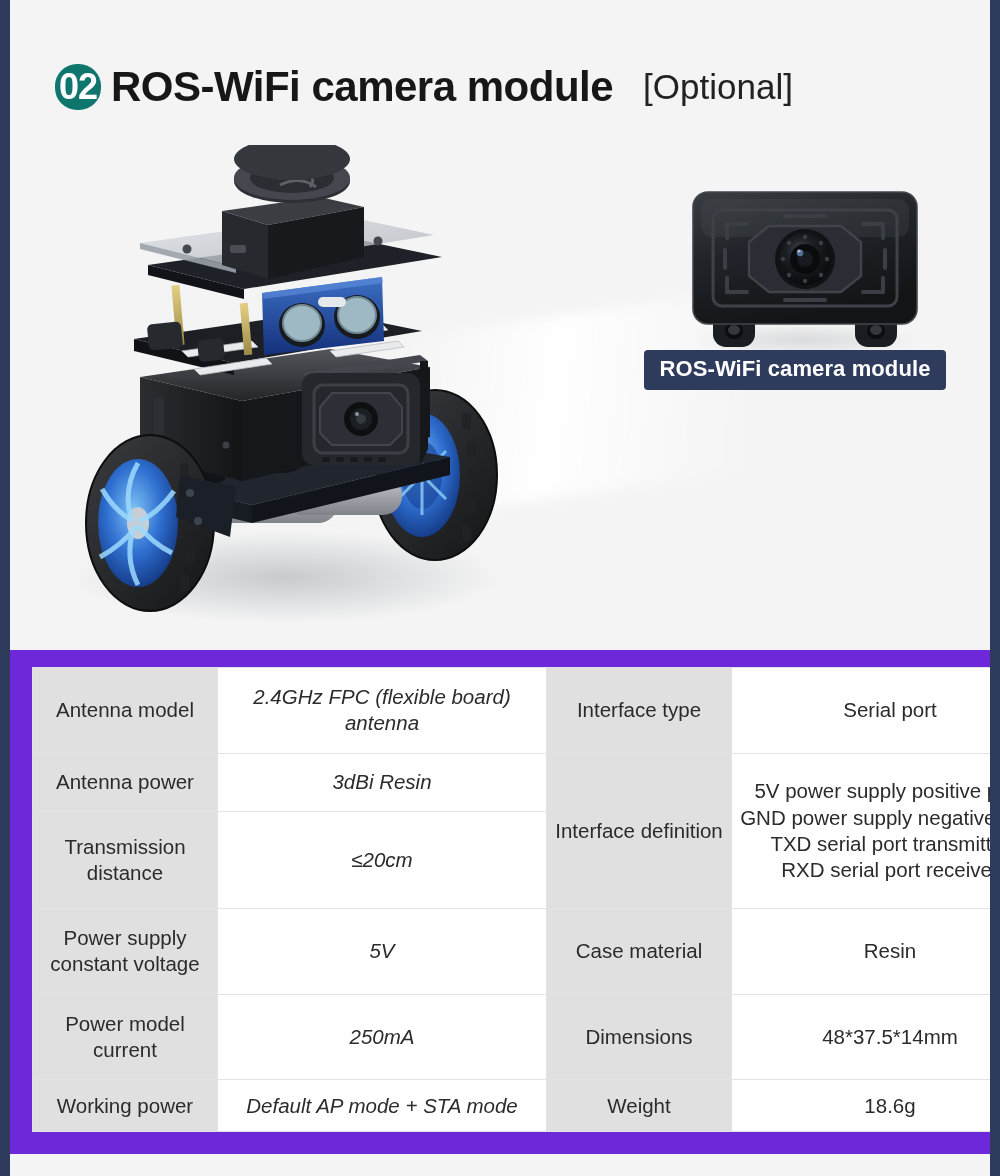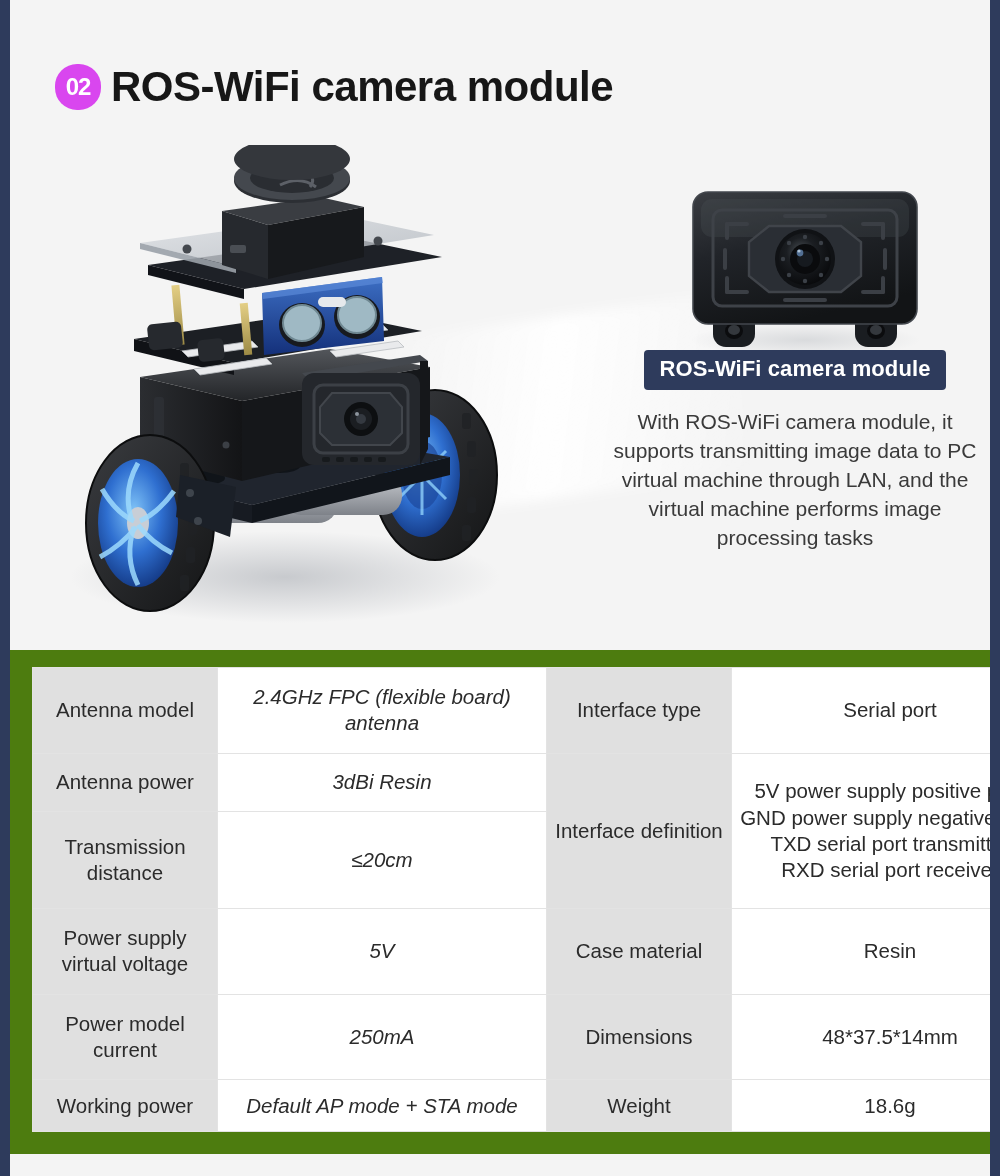--- a/index.html
+++ b/index.html
@@ -40,23 +40,23 @@
     height: 70px;
     display: flex;
     align-items: center;
     padding-left: 55px;
     z-index: 10;
   }
   #badge-02 {
     width: 46px;
     height: 46px;
     border-radius: 22px;
-    background: #d946ef;
+    background: #0f766e;
     color: #ffffff;
-    font-size: 24px;
+    font-size: 36px;
     font-weight: bold;
     letter-spacing: -1px;
     display: flex;
     align-items: center;
     justify-content: center;
     flex: 0 0 auto;
   }
   #title-main {
     font-size: 42px;
     font-weight: bold;
@@ -138,21 +138,21 @@
     color: #3a3a3a;
     text-align: center;
   }
 
   
   #table-wrap {
     position: absolute;
     left: 10px; right: 10px;
     top: 650px;
     bottom: 22px;
-    background: #4d7c0f;
+    background: #6d28d9;
     z-index: 6;
     padding: 17px 26px 22px 22px;
     box-sizing: border-box;
   }
   table#spec-table {
     width: 100%;
     height: 100%;
     border-collapse: collapse;
     table-layout: fixed;
   }
@@ -179,20 +179,21 @@
 <body>
 
 <div id="page">
 
   <div class="edge-rail left"></div>
   <div class="edge-rail right"></div>
 
   <div id="header">
     <div id="badge-02">02</div>
     <div id="title-main">ROS-WiFi camera module</div>
+    <div id="title-optional">[Optional]</div>
   </div>
 
   <div id="hero">
 
     <div id="hero-glow"></div>
 
     <div id="robot-figure">
       <svg viewBox="0 0 520 490" xmlns="http://www.w3.org/2000/svg">
         <defs>
           <linearGradient id="gBlackTop" x1="0" y1="0" x2="0" y2="1">
@@ -454,21 +455,20 @@
           <circle cx="140" cy="101" r="2.2"></circle>
             <circle cx="124" cy="95" r="2.2"></circle>
           <circle cx="118" cy="79" r="2.2"></circle>
             <circle cx="124" cy="63" r="2.2"></circle>
         </g>
       </svg>
     </div>
 
     <div id="info-col">
       <div id="info-badge">ROS-WiFi camera module</div>
-      <div id="info-desc">With ROS-WiFi camera module, it supports transmitting image data to PC virtual machine through LAN, and the virtual machine performs image processing tasks</div>
     </div>
   </div>
 
   <div id="table-wrap">
     <table id="spec-table">
       <tbody>
         <tr>
           <td class="lbl">Antenna model</td>
           <td class="val val-wide">2.4GHz FPC (flexible board) antenna</td>
           <td class="lbl">Interface type</td>
@@ -481,21 +481,21 @@
           <td class="val val-right" rowspan="2" style="white-space:pre-line;">5V power supply positive pole
 GND power supply negative pole
 TXD serial port transmitter
 RXD serial port receiver</td>
         </tr>
         <tr>
           <td class="lbl">Transmission distance</td>
           <td class="val val-wide">≤20cm</td>
         </tr>
         <tr>
-          <td class="lbl">Power supply virtual voltage</td>
+          <td class="lbl">Power supply constant voltage</td>
           <td class="val val-wide">5V</td>
           <td class="lbl">Case material</td>
           <td class="val val-right">Resin</td>
         </tr>
         <tr>
           <td class="lbl">Power model current</td>
           <td class="val val-wide">250mA</td>
           <td class="lbl">Dimensions</td>
           <td class="val val-right">48*37.5*14mm</td>
         </tr>

